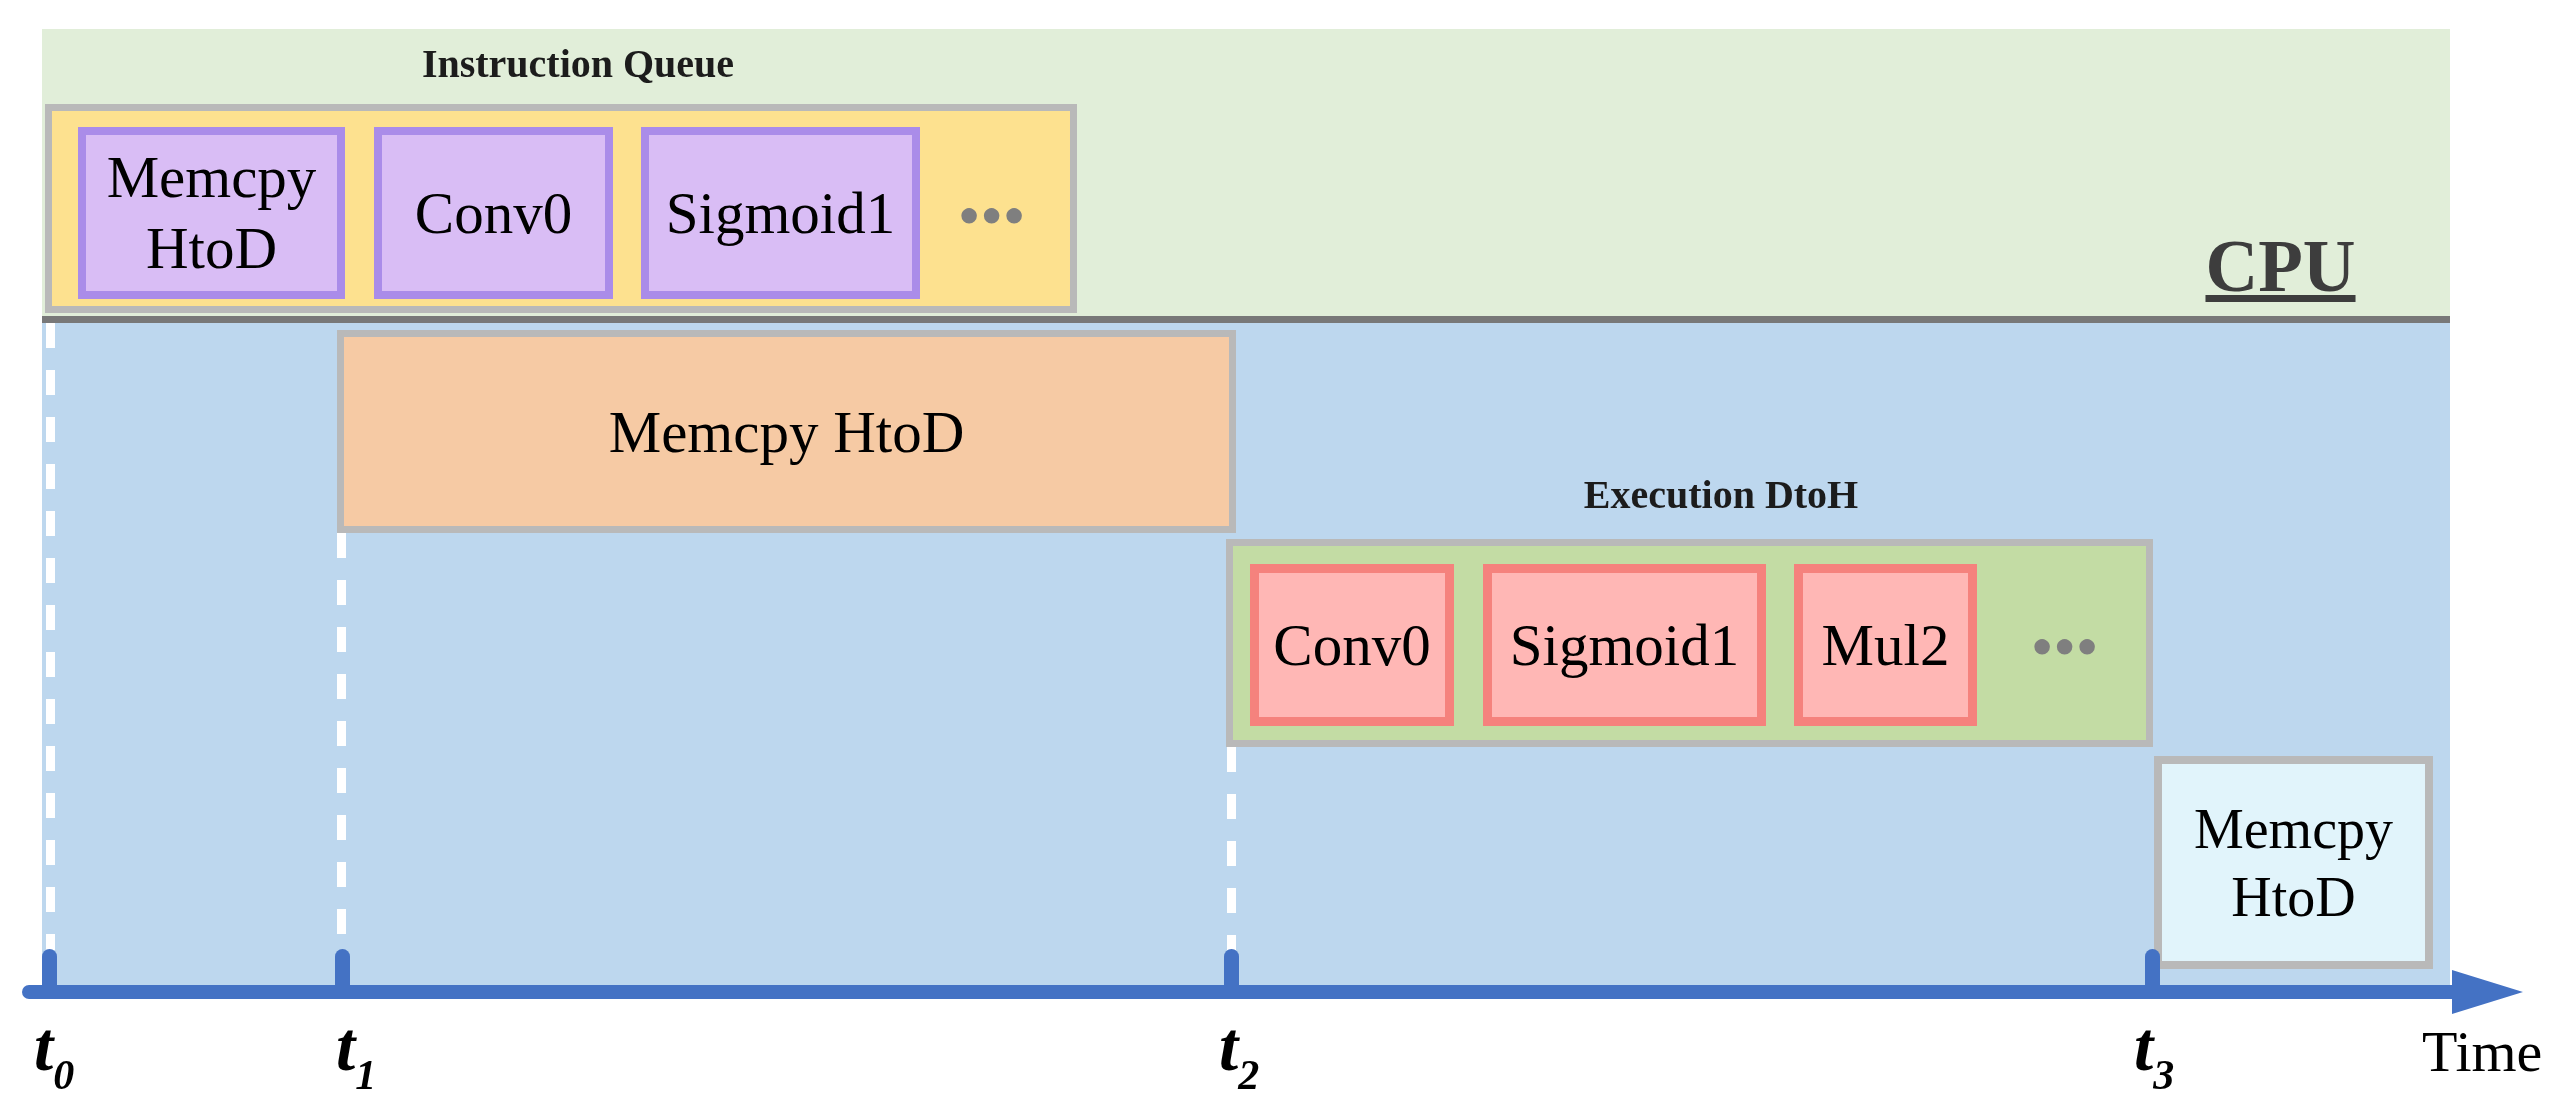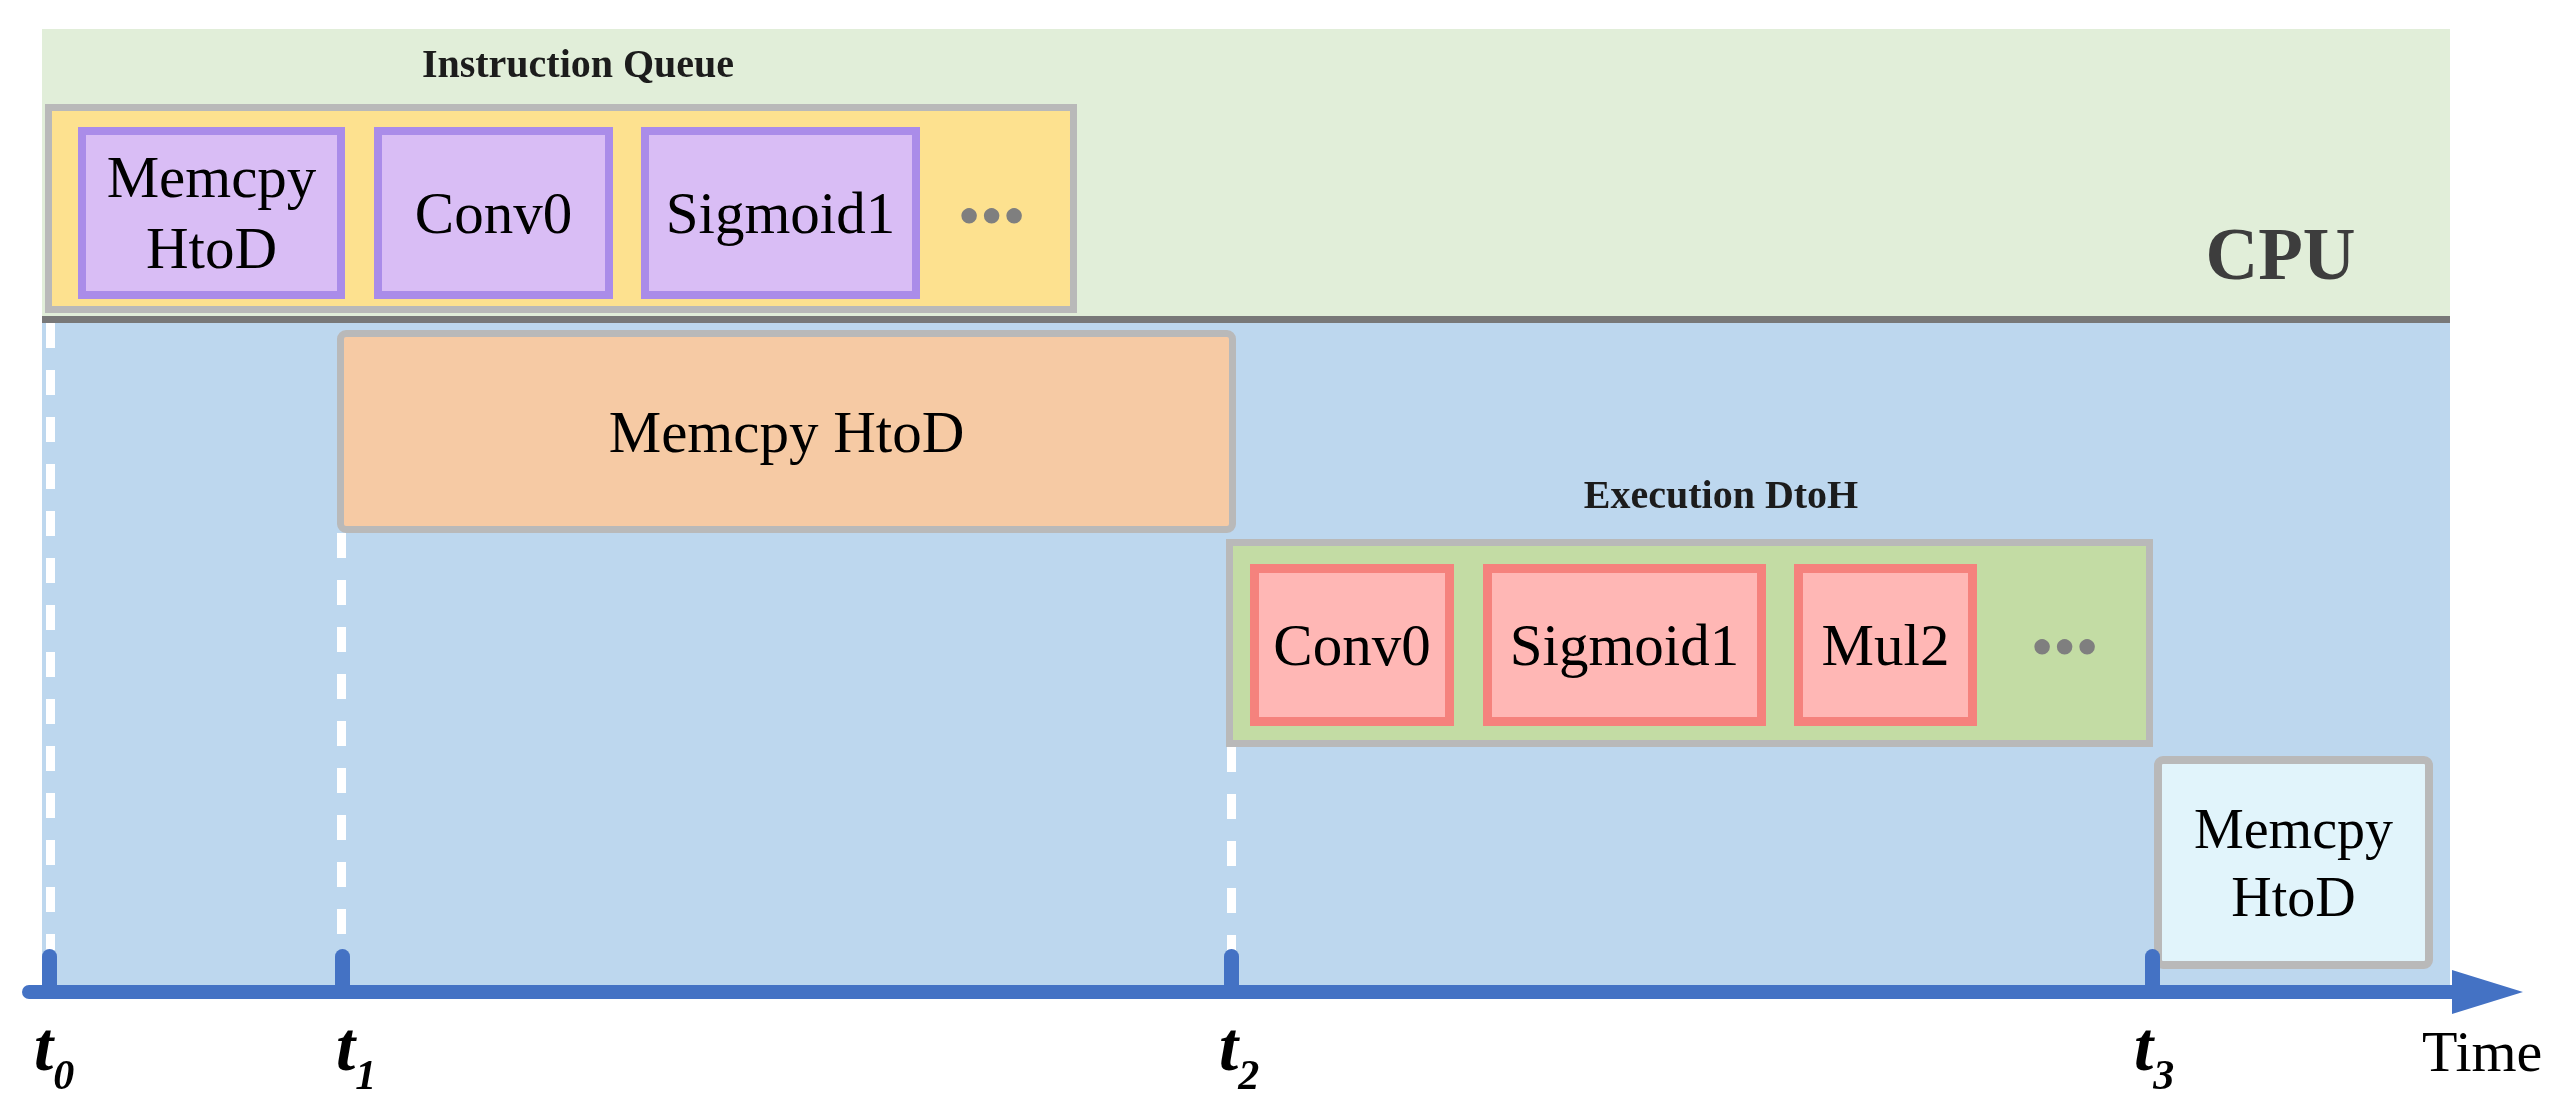--- a/index.html
+++ b/index.html
@@ -23,21 +23,21 @@
     display:flex;flex-direction:column;align-items:center;justify-content:center;
     font-size:59px;line-height:71px;color:var(--box-text);text-align:center;white-space:nowrap;
   }
   .rbox{
     border:9.3px solid var(--pink-border);background:var(--pink-fill);
     display:flex;align-items:center;justify-content:center;
     font-size:59px;color:var(--box-text);white-space:nowrap;
   }
   .bigbox{
     display:flex;flex-direction:column;align-items:center;justify-content:center;
-    font-size:59px;line-height:68px;color:var(--box-text);text-align:center;white-space:nowrap;border-radius:9px;
+    font-size:59px;line-height:68px;color:var(--box-text);text-align:center;white-space:nowrap;
   }
   .ln{display:block;}
   .dots{
     color:var(--dots);font-size:36px;letter-spacing:0.8px;
     display:flex;align-items:center;justify-content:center;white-space:nowrap;
   }
   .dash{
     width:9.3px;z-index:2;
     background:repeating-linear-gradient(180deg,#ffffff 0 25.4px,rgba(0,0,0,0) 25.4px 47px);
   }
@@ -80,21 +80,21 @@
     <span class="ln">HtoD</span>
   </div>
   <div class="abs pbox z3" style="left:374px;top:127px;width:239px;height:172px;">
     <span class="ln">Conv0</span>
   </div>
   <div class="abs pbox z3" style="left:641px;top:127px;width:279px;height:172px;">
     <span class="ln">Sigmoid1</span>
   </div>
   <div class="abs dots z3" style="left:937px;top:188px;width:110px;height:51px;">●●●</div>
 
-  <div class="abs devlabel" style="left:2183px;top:218px;width:195px;">CPU</div>
+  <div class="abs devlabel" style="left:2183px;top:230px;width:195px;text-decoration:underline;">CPU</div>
 
   <div class="abs graybox bigbox z3" style="left:337px;top:330px;width:899px;height:203px;background:var(--orange-fill);">
     <span>Memcpy HtoD</span>
   </div>
 
   <div class="abs title" style="left:1467px;top:465px;width:508px;">Execution DtoH</div>
 
   <div class="abs graybox z3" style="left:1226px;top:539px;width:927px;height:208px;background:var(--eq-fill);"></div>
 
   <div class="abs rbox z3" style="left:1250px;top:564px;width:204px;height:162px;">

